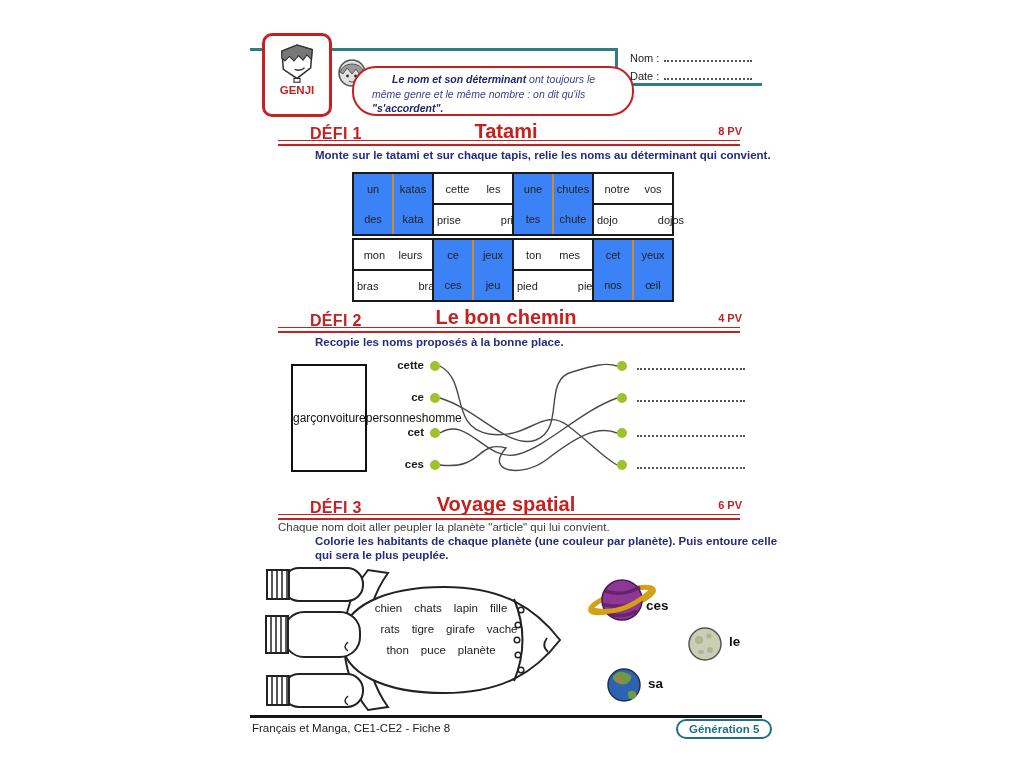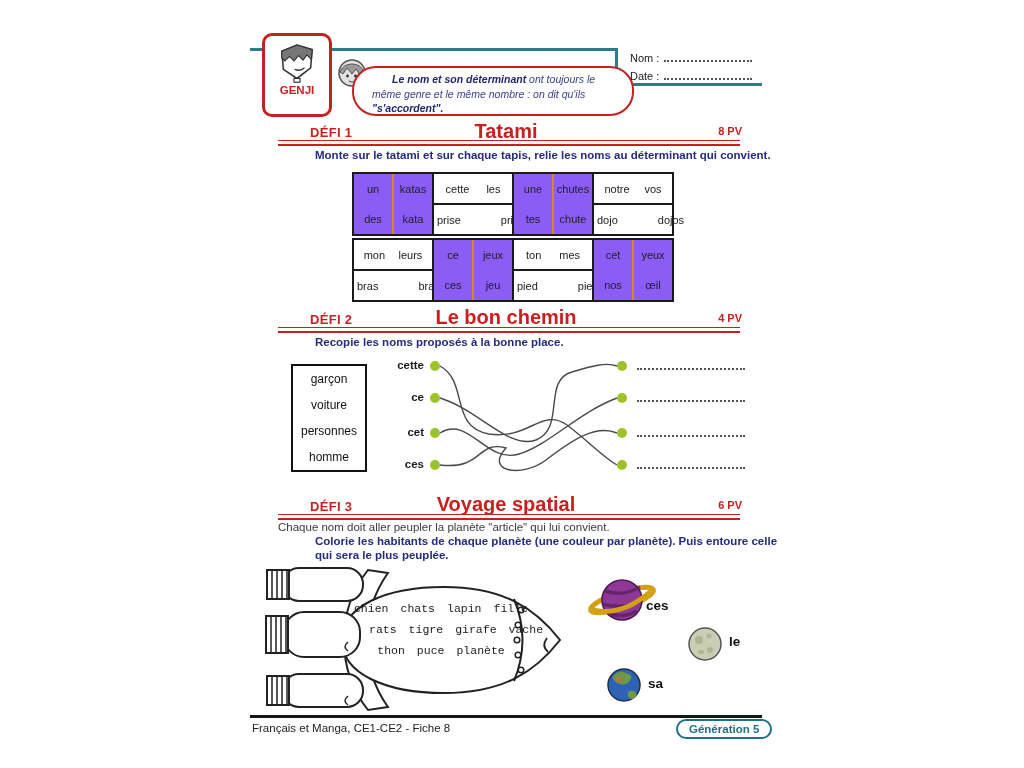--- a/index.html
+++ b/index.html
@@ -14,48 +14,48 @@
     border-radius:10px;display:flex;flex-direction:column;align-items:center;justify-content:flex-start;padding-top:3px;}
   .genji-label{color:#C32222;font-weight:bold;font-size:11.5px;margin-top:1px;}
   .nomdate{font-size:11px;color:#222;}
   .leader{display:inline-block;border-bottom:2px dotted #555;height:9px;vertical-align:baseline;margin-left:5px;}
   .bubble{left:352px;top:66px;width:252px;height:38px;background:#fff;border:2.5px solid #C32222;border-radius:24px;
     font-size:10.5px;font-style:italic;color:#3A3F8F;line-height:1.4;padding:4px 8px 4px 18px;}
   .bubble b{color:#20276F;}
   .bubble .ind{display:inline-block;width:20px;}
 
   
-  .defi-label{font-weight:bold;font-size:13px;color:#C32222;letter-spacing:.3px;padding-left:32px;}
+  .defi-label{font-weight:bold;font-size:16px;color:#C32222;letter-spacing:.3px;padding-left:32px;}
   .defi-title{left:250px;width:512px;text-align:center;font-weight:bold;font-size:20px;color:#C8201E;}
   .defi-pts{width:60px;text-align:right;font-weight:bold;font-size:11px;color:#C32222;}
   .rule{left:278px;width:462px;height:3px;border-top:1px solid #C32222;border-bottom:2px solid #C32222;}
   .instr{font-size:11.5px;font-weight:bold;color:#252C7E;padding-left:37px;}
   .instr-plain{font-size:11.5px;color:#3a3a3a;}
 
   
   .trow{position:absolute;left:352px;width:318px;height:60px;border:2px solid #1a1a1a;display:flex;background:#fff;font-size:11px;}
   .blk{flex:1;display:flex;min-width:0;}
   .blk + .blk{border-left:2px solid #1a1a1a;}
-  .blk.orange{background:#8b5cf6;justify-content:space-between;}
+  .blk.orange{background:#3b82f6;justify-content:space-between;}
   .ocol{flex:1;display:flex;flex-direction:column;justify-content:space-around;align-items:center;}
   .ocol + .ocol{border-left:2px solid #D08A2E;}
   .blk.white{flex-direction:column;}
   .wrow{flex:1;display:flex;justify-content:space-around;align-items:center;padding:0 3px;}
   .wrow + .wrow{border-top:2px solid #1a1a1a;gap:40px;}
 
   
-  .wordbox{left:291px;top:364px;width:72px;height:104px;border:2px solid #111;display:flex;flex-direction:column;
+  .wordbox{left:291px;top:364px;width:72px;height:104px;border:2px solid #111;display:flex;flex-direction:row;
     justify-content:space-around;align-items:center;font-size:12px;color:#111;background:#fff;}
   .detlbl{width:56px;text-align:right;font-size:11.5px;font-weight:bold;color:#1b1b1b;}
   .ansline{border-bottom:2px dotted #555;height:0;width:108px;}
 
   
   .rocket-words{left:347px;top:598px;width:188px;font-size:11.5px;color:#1b1b1b;}
   .rw-row{height:21px;line-height:21px;text-align:center;white-space:nowrap;}
-  .rw-row span{margin:2px 6px;font-family:Liberation Mono, monospace;}
+  .rw-row span{margin:2px 6px;}
   .planet-lbl{font-weight:bold;font-size:13.5px;color:#111;}
 
   
   .footline{left:250px;top:715px;width:512px;height:3px;background:#161616;}
   .foot-text{left:252px;top:722px;font-size:11.5px;color:#222;}
   .gen-badge{left:676px;top:719px;border:2px solid #1E7086;border-radius:14px;color:#1E7086;
     font-weight:bold;font-size:11.5px;padding:2px 11px;background:#fff;}
   svg{display:block;}
 </style>
 </head>

